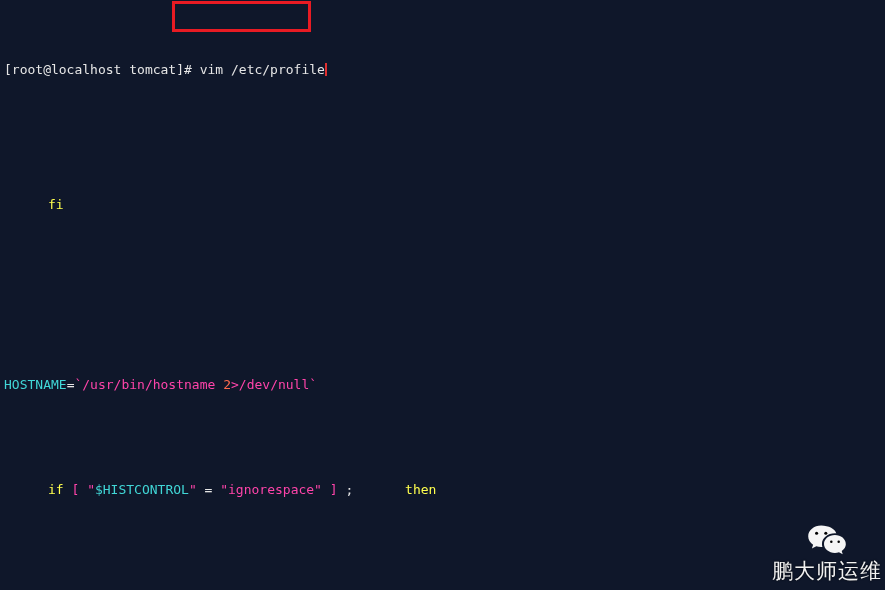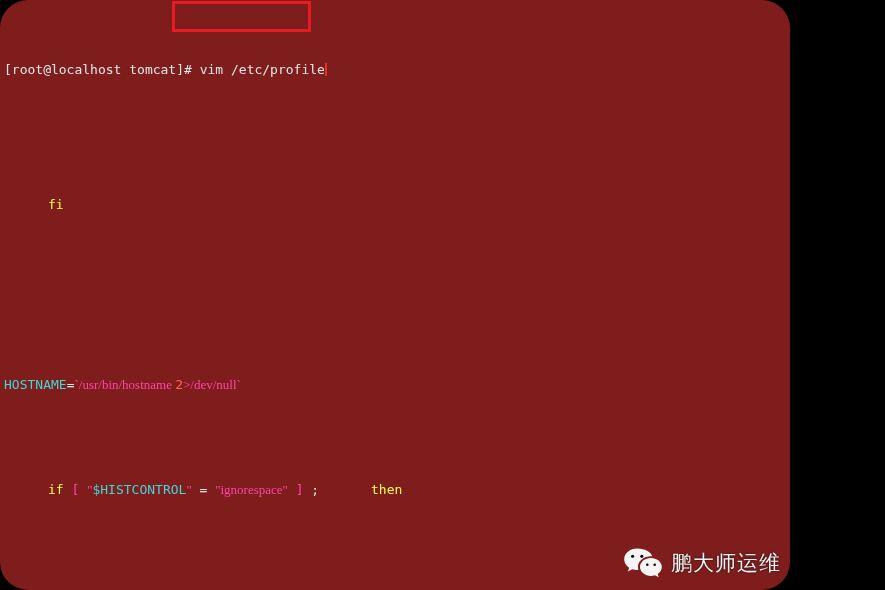--- a/index.html
+++ b/index.html
@@ -2,49 +2,48 @@
 <html><head>
 <meta charset="utf-8">
 <style>
   html, body {
     margin: 0;
     padding: 0;
     background: #000000;
   }
   #screen {
     position: relative;
-    width: 790px;
+    width: 885px;
     height: 590px;
-    background: #7f1d1d;
+    background: #0f172a;
     overflow: hidden;
     font-family: "DejaVu Sans Mono", "Liberation Mono", monospace;
     font-size: 13px;
     line-height: 15px;
     letter-spacing: 0px;
-    border-radius: 28px;
   }
   .term {
     position: absolute;
     left: 4px;
     top: 2px;
     width: 877px;
     white-space: pre;
   }
   .line {
     height: 15px;
     white-space: pre;
   }
   .blank { height: 15px; }
 
   
   .c-default { color: #d0d0d0; }
   .c-prompt  { color: #e6e6e6; }
   .c-keyword { color: #ffff4d; margin-left: 44px; }        
   .c-ident   { color: #41d7d7; }        
-  .c-string  { color: #ff44aa; font-family: Liberation Serif, serif; }        
+  .c-string  { color: #ff44aa; }        
   .c-number  { color: #d75fff; }        
   .c-op      { color: #ff6a4d; }        
   .c-bracket { color: #ff44aa; }        
   .c-punct   { color: #e6e6e6; }
 
   .cursor {
     display: inline-block;
     width: 2px;
     height: 13px;
     background: #e03030;
@@ -59,25 +58,26 @@
     width: 139px;
     height: 31px;
     border: 3px solid #e81b23;
     box-sizing: border-box;
     pointer-events: none;
   }
 
   
   #watermark {
     position: absolute;
-    right: 9px;
+    right: 3px;
     bottom: 11px;
     display: flex;
     align-items: center;
     gap: 8px;
+    flex-direction: column;
   }
   #watermark .wm-text {
     color: #f2f2f2;
     font-family: "DejaVu Sans", "Liberation Sans", sans-serif;
     font-size: 21px;
     letter-spacing: 1px;
     text-shadow: 0 0 2px rgba(0,0,0,0.9);
   }
   .wechat {
     position: relative;

